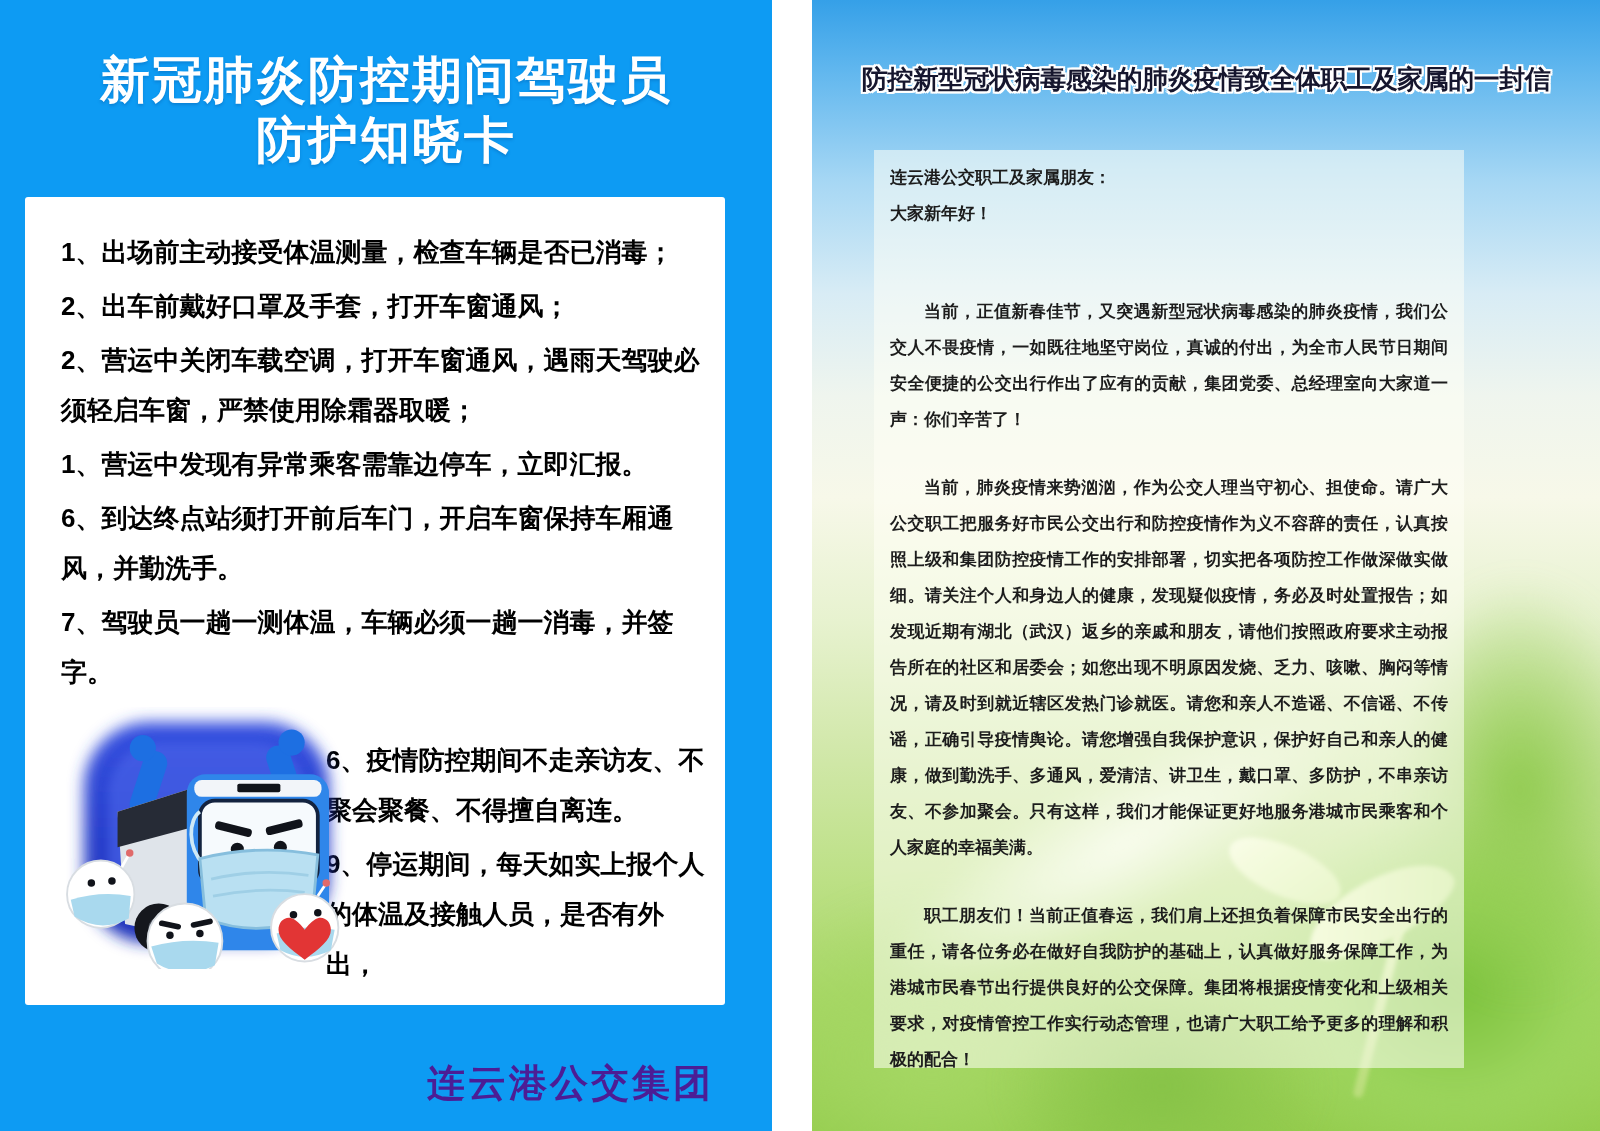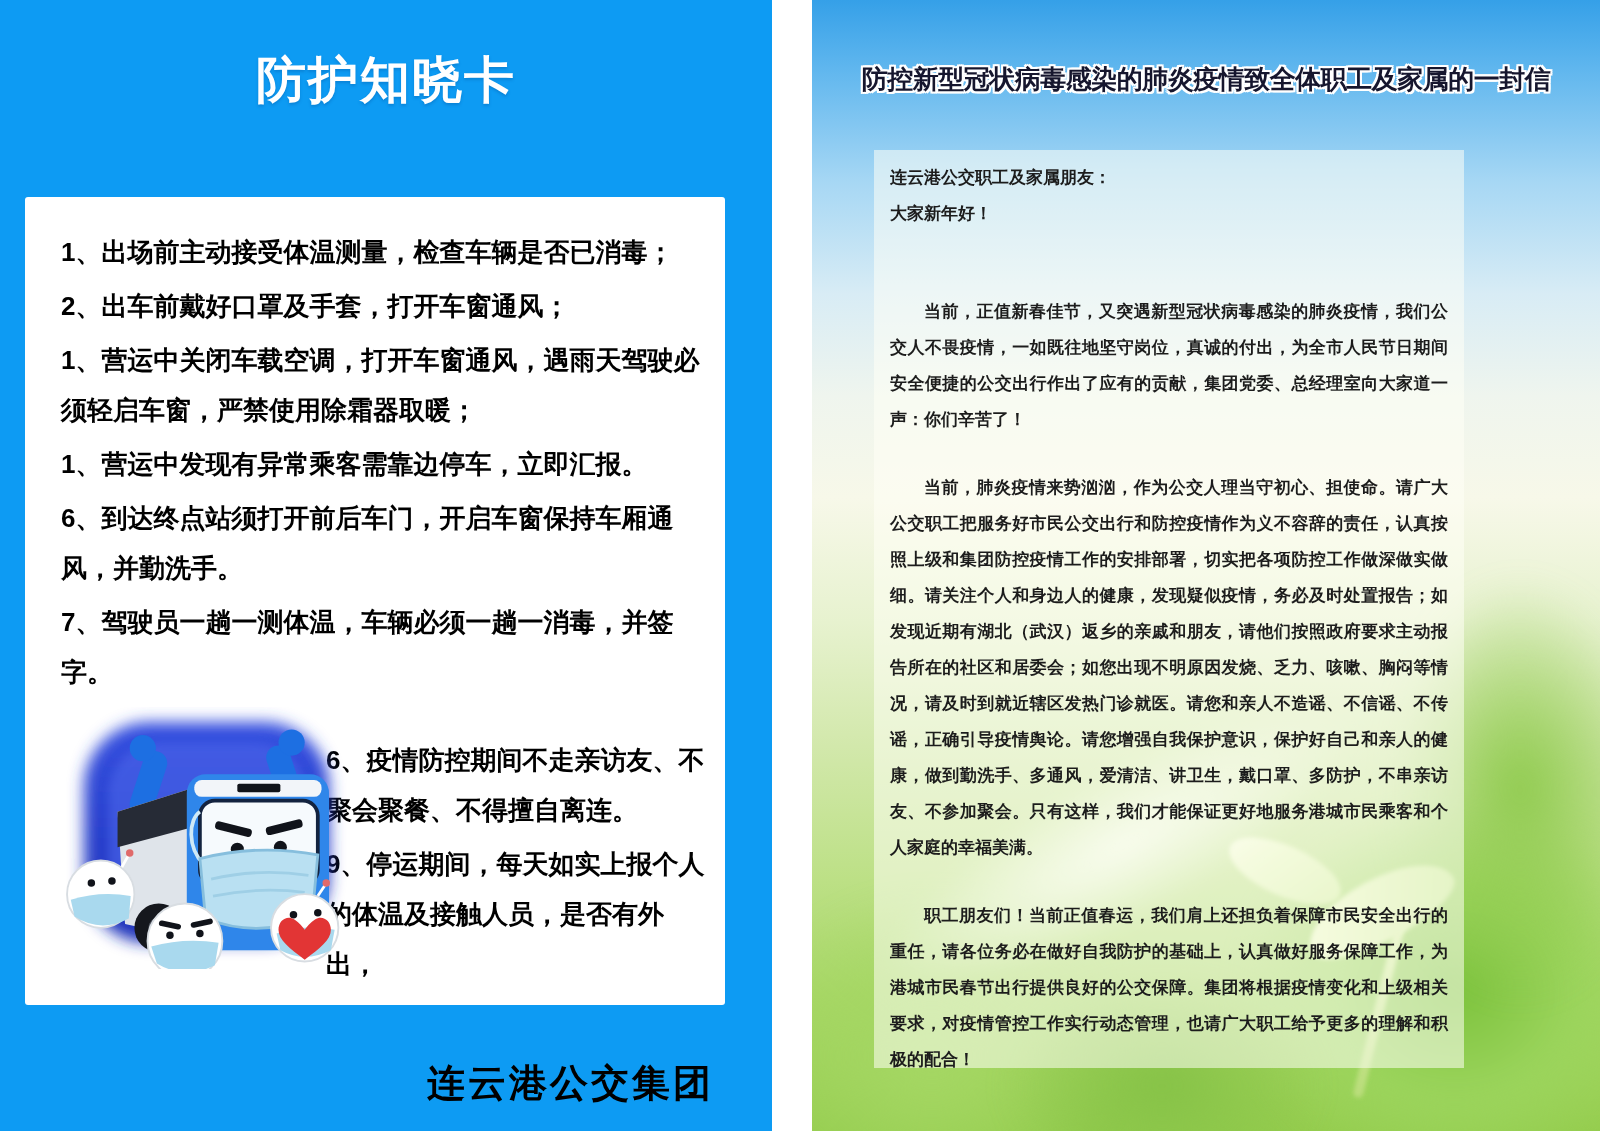--- a/index.html
+++ b/index.html
@@ -15,21 +15,21 @@
               text-shadow:0 2px 3px rgba(0,60,130,.25); }
   .lp-card { position:absolute; left:25px; top:197px; width:700px; height:808px;
              background:#ffffff; border-radius:3px; overflow:hidden; }
   .lp-items { padding:30px 16px 0 36px; font-size:26px; font-weight:bold; color:#000;
               line-height:50px; }
   .lp-item { margin-bottom:4px; }
   .lp-bottom { position:relative; min-height:248px; }
   .bus-wrap { position:absolute; left:2px; top:6px; width:300px; height:244px; }
   .lp-89 { margin-left:265px; padding-top:34px; width:385px; }
 
-  .lp-footer { position:absolute; right:58px; top:1058px; color:#000000;
+  .lp-footer { position:absolute; right:58px; top:1058px; color:#4c1d95;
                font-weight:bold; font-size:38px; letter-spacing:3px; }
 
   
   .poster-right { position:absolute; left:812px; top:0; width:788px; height:1131px;
                   overflow:hidden;
                   background:linear-gradient(180deg,
                     #35a0e8 0%, #5fb6ee 6%, #a6d7f4 16%, #d8ecf5 26%,
                     #eff5ee 35%, #f7f8e9 44%, #e7f2cf 55%, #d2e8ab 66%,
                     #bce085 78%, #a7d765 88%, #95cd4e 100%); }
   .rp-title { position:relative; z-index:3; margin-top:62px; text-align:center;
@@ -73,28 +73,29 @@
            background:radial-gradient(closest-side,rgba(255,255,255,.75),rgba(255,255,255,0));
            transform:rotate(-28deg); filter:blur(10px); }
 </style>
 </head>
 <body>
 
 <div class="stage">
 
   <div class="poster-left">
     <div class="lp-title">
+      <div>新冠肺炎防控期间驾驶员</div>
       <div>防护知晓卡</div>
     </div>
 
     <div class="lp-card">
       <div class="lp-items">
         <div class="lp-item">1、出场前主动接受体温测量，检查车辆是否已消毒；</div>
         <div class="lp-item">2、出车前戴好口罩及手套，打开车窗通风；</div>
-        <div class="lp-item">1、营运中关闭车载空调，打开车窗通风，遇雨天驾驶必须轻启车窗，严禁使用除霜器取暖；</div>
+        <div class="lp-item">2、营运中关闭车载空调，打开车窗通风，遇雨天驾驶必须轻启车窗，严禁使用除霜器取暖；</div>
         <div class="lp-item">1、营运中发现有异常乘客需靠边停车，立即汇报。</div>
         <div class="lp-item">6、到达终点站须打开前后车门，开启车窗保持车厢通风，并勤洗手。</div>
         <div class="lp-item">7、驾驶员一趟一测体温，车辆必须一趟一消毒，并签字。</div>
 
         <div class="lp-bottom">
           <div class="bus-wrap">
             <svg viewBox="0 0 320 280" width="300" height="262">
               <defs>
                 <filter id="b8" x="-30%" y="-30%" width="160%" height="160%">
                     <feGaussianBlur stdDeviation="8"></feGaussianBlur>

